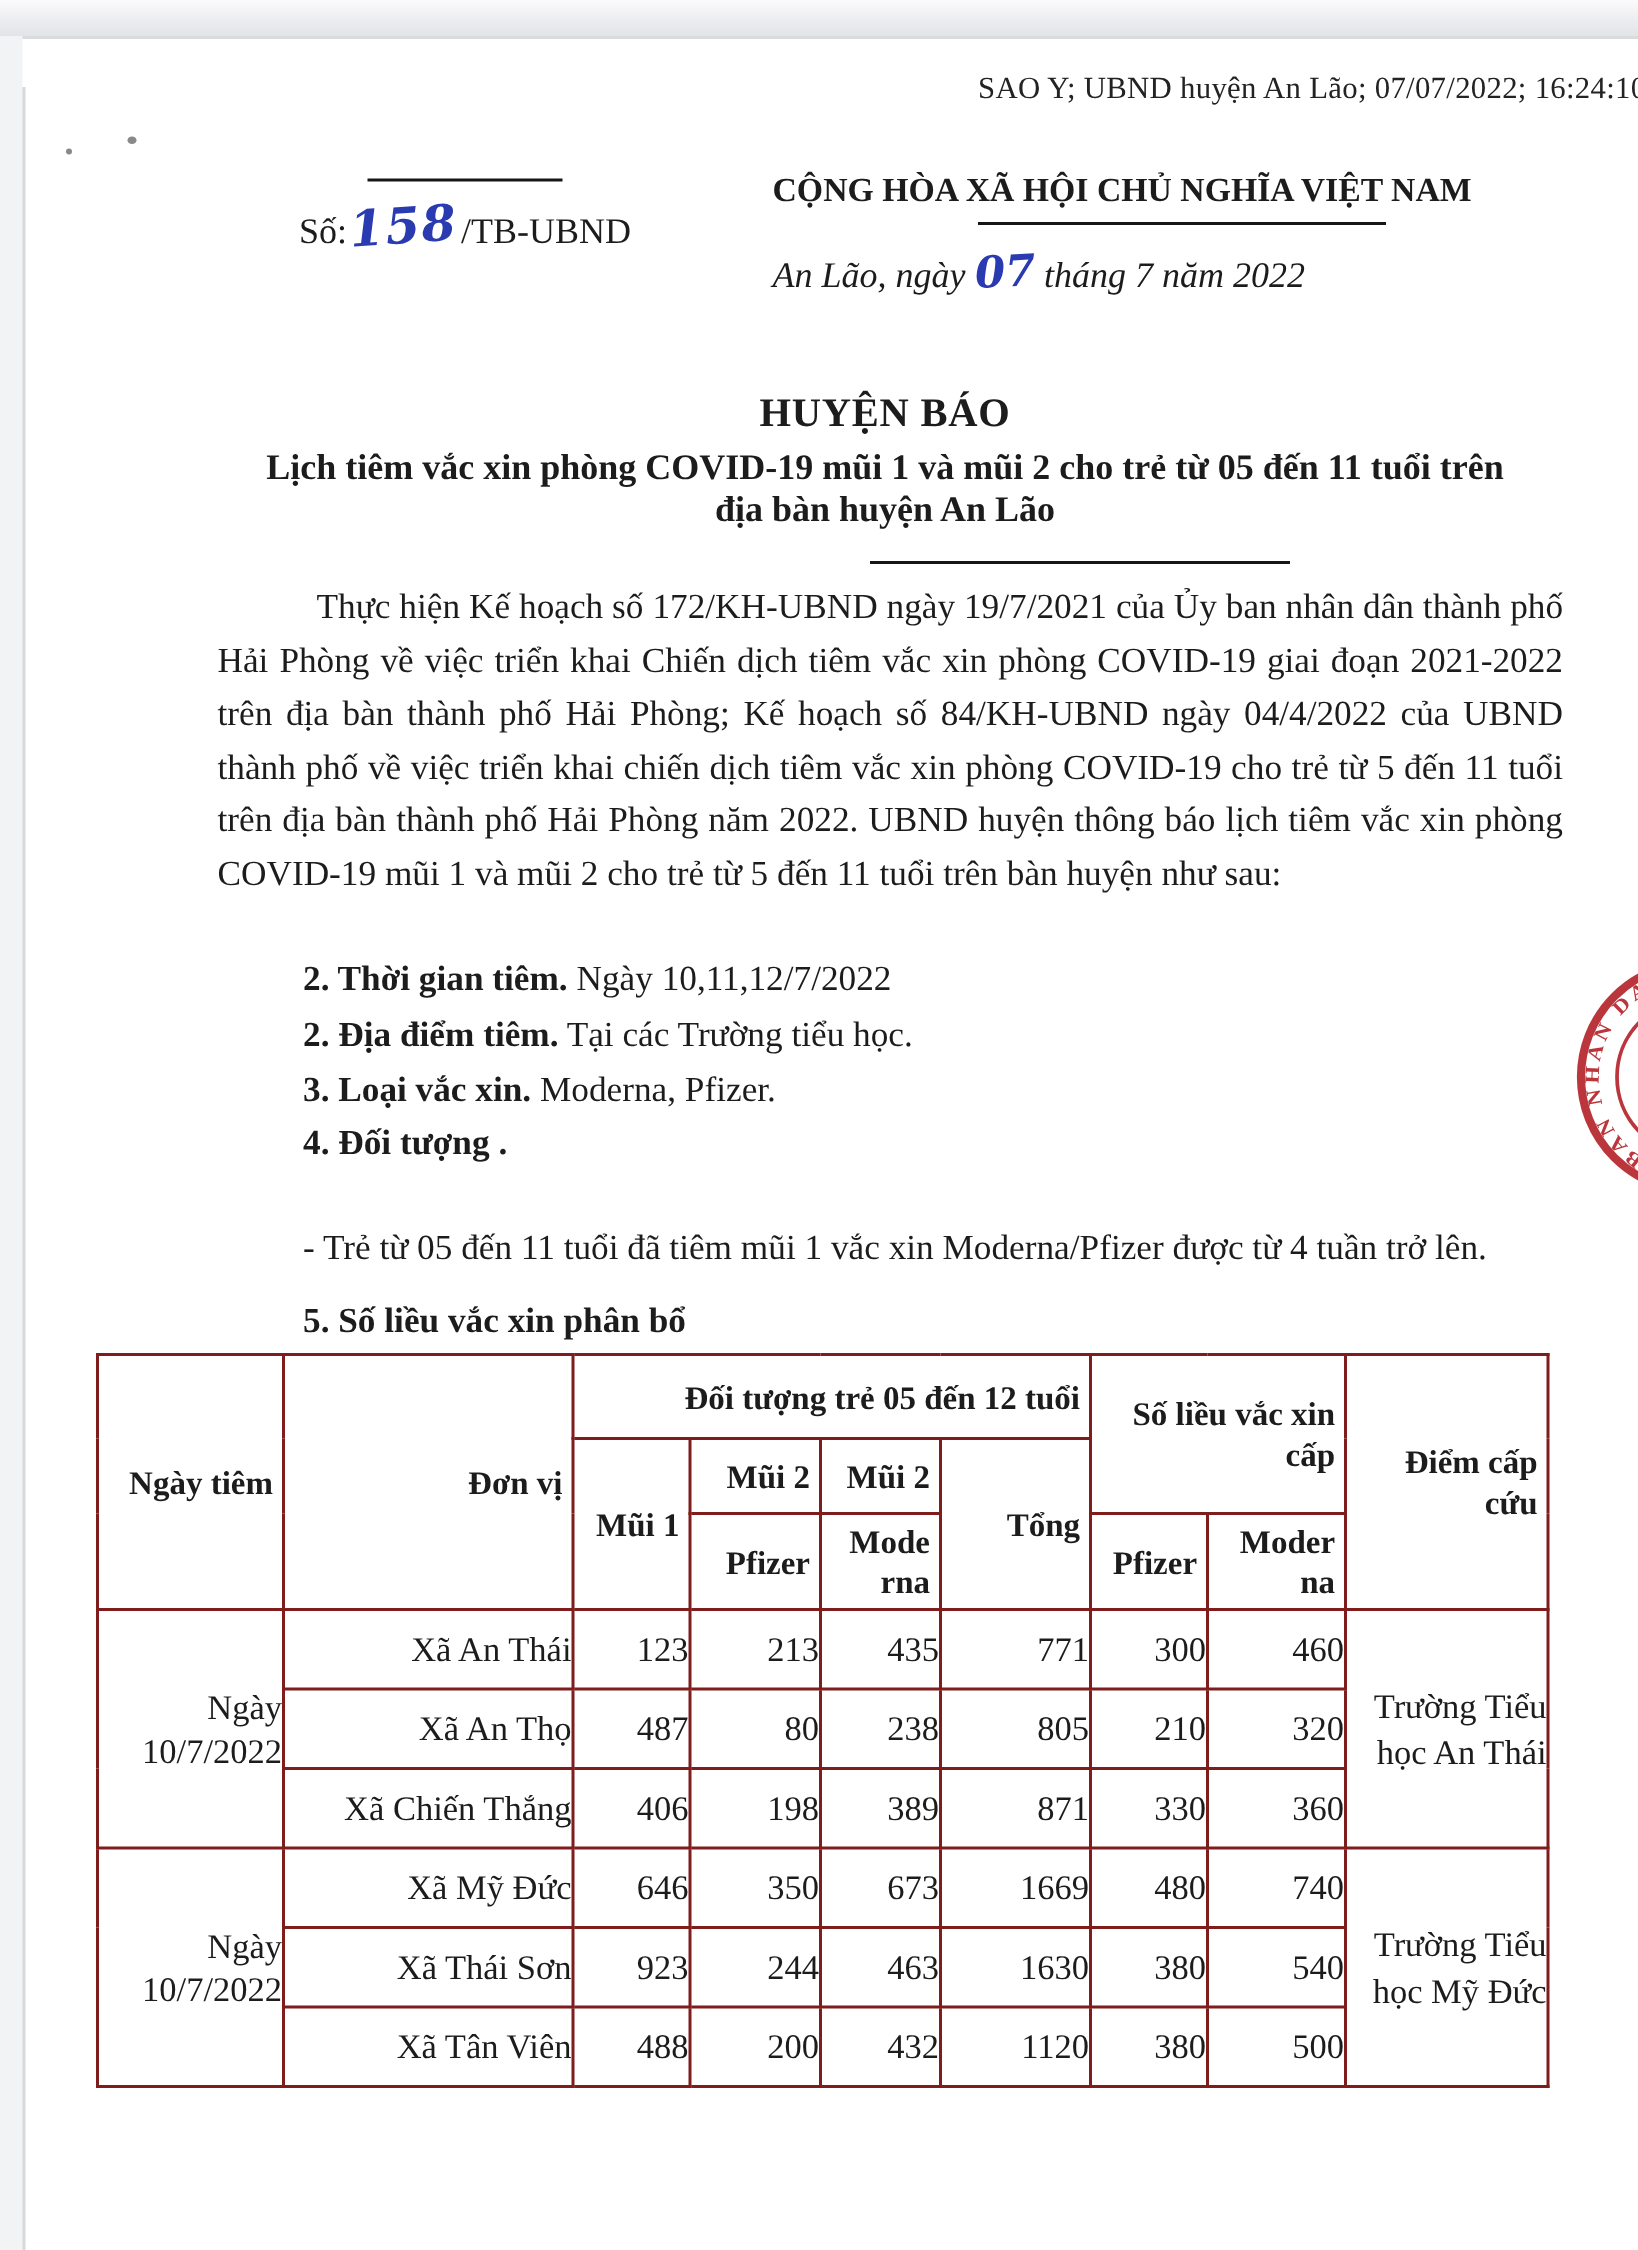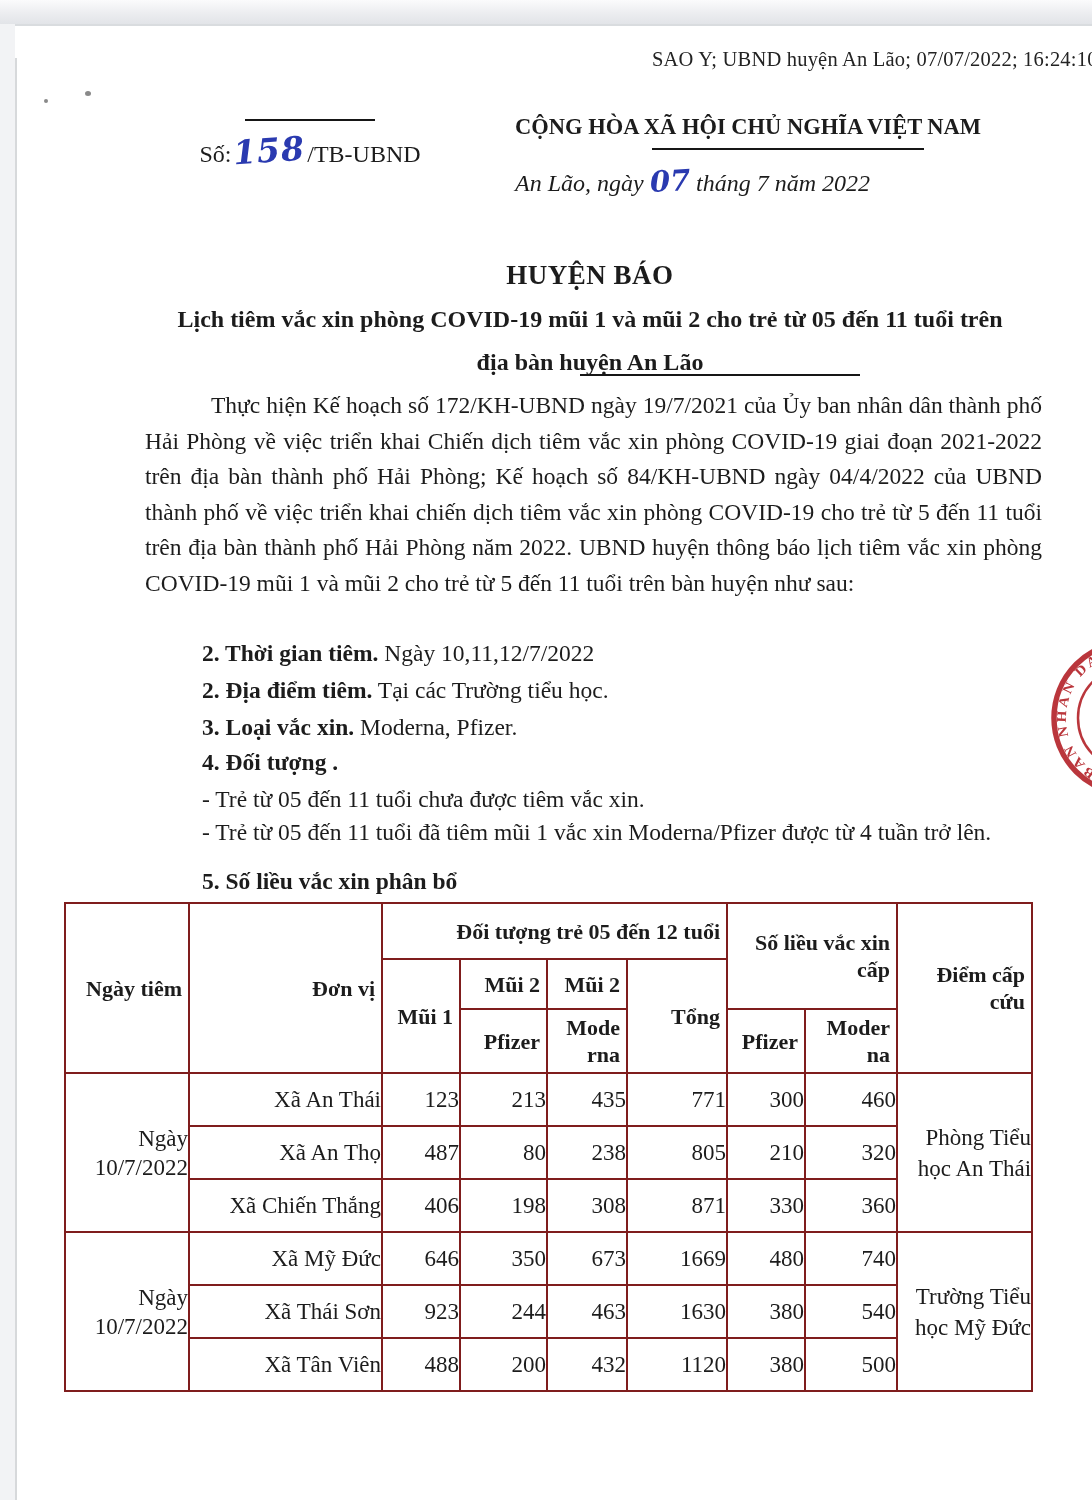--- a/index.html
+++ b/index.html
@@ -29,21 +29,21 @@
 
   .hdr-right{position:absolute;left:515px;top:114px;width:545px;text-align:left;}
   .hdr-right .l1{font-weight:bold;font-size:22.5px;}
   .hdr-right .l2{font-weight:bold;font-size:25px;margin-top:2px;}
   .rule-motto{width:272px;height:0;border-top:2px solid #161616;margin:8px auto 0 auto;}
   .date-line{margin-top:14px;font-style:italic;font-size:24px;}
 
   .title-kind{position:absolute;left:165px;top:260px;width:850px;text-align:center;
     font-weight:bold;font-size:27px;letter-spacing:.5px;}
   .title-subject{position:absolute;left:165px;top:298px;width:850px;text-align:center;
-    font-weight:bold;font-size:24px;line-height:43px;}
+    font-weight:bold;font-size:24px;line-height:28px;}
   .subject-rule{position:absolute;left:580px;top:374px;width:280px;height:0;border-top:2.5px solid #161616;}
 
   .para{position:absolute;left:145px;top:388px;width:897px;
     font-size:23.5px;line-height:35.5px;text-align:justify;text-indent:66px;}
 
   .item{position:absolute;left:145px;width:897px;font-size:23.5px;line-height:34px;padding-left:57px;box-sizing:border-box;}
   .item b{font-weight:bold;}
   .bullet2{padding-left:0;text-indent:57px;line-height:32px;}
   .item5{font-weight:bold;}
 
@@ -87,21 +87,20 @@
   <div class="title-kind">HUYỆN BÁO</div>
   <div class="title-subject">Lịch tiêm vắc xin phòng COVID-19 mũi 1 và mũi 2 cho trẻ từ 05 đến 11 tuổi trên địa bàn huyện An Lão</div>
   <div class="subject-rule"></div>
 
   <div class="para">Thực hiện Kế hoạch số 172/KH-UBND ngày 19/7/2021 của Ủy ban nhân dân thành phố Hải Phòng về việc triển khai Chiến dịch tiêm vắc xin phòng COVID-19 giai đoạn 2021-2022 trên địa bàn thành phố Hải Phòng; Kế hoạch số 84/KH-UBND ngày 04/4/2022 của UBND thành phố về việc triển khai chiến dịch tiêm vắc xin phòng COVID-19 cho trẻ từ 5 đến 11 tuổi trên địa bàn thành phố Hải Phòng năm 2022. UBND huyện thông báo lịch tiêm vắc xin phòng COVID-19 mũi 1 và mũi 2 cho trẻ từ 5 đến 11 tuổi trên bàn huyện như sau:</div>
 
   <div class="item" style="top:636px;"><b>2. Thời gian tiêm.</b><span> Ngày 10,11,12/7/2022</span></div>
   <div class="item" style="top:673px;"><b>2. Địa điểm tiêm.</b><span> Tại các Trường tiểu học.</span></div>
   <div class="item" style="top:710px;"><b>3. Loại vắc xin.</b><span> Moderna, Pfizer.</span></div>
   <div class="item" style="top:745px;"><b>4. Đối tượng .</b></div>
-  <div class="item" style="top:782px;">- Trẻ từ 05 đến 11 tuổi chưa được tiêm vắc xin.</div>
   <div class="item bullet2" style="top:816px;">- Trẻ từ 05 đến 11 tuổi đã tiêm mũi 1 vắc xin Moderna/Pfizer được từ 4 tuần trở lên.</div>
   <div class="item item5" style="top:864px;">5. Số liều vắc xin phân bổ</div>
 
   <table class="alloc">
     <colgroup>
       <col style="width:124px">
         <col style="width:193px">
         <col style="width:78px">
       <col style="width:87px">
         <col style="width:80px">
@@ -133,36 +132,36 @@
 
     <tr class="dr">
       <td rowspan="3" class="datecell">Ngày 10/7/2022</td>
       <td class="unit">Xã An Thái</td>
       <td>123</td>
       <td>213</td>
       <td>435</td>
       <td>771</td>
       <td>300</td>
       <td>460</td>
-      <td rowspan="3" class="point">Phòng Tiểu học An Thái</td>
+      <td rowspan="3" class="point">Trường Tiểu học An Thái</td>
     </tr>
     <tr class="dr">
       <td class="unit">Xã An Thọ</td>
       <td>487</td>
       <td>80</td>
       <td>238</td>
       <td>805</td>
       <td>210</td>
       <td>320</td>
     </tr>
     <tr class="dr">
       <td class="unit">Xã Chiến Thắng</td>
       <td>406</td>
       <td>198</td>
-      <td>308</td>
+      <td>389</td>
       <td>871</td>
       <td>330</td>
       <td>360</td>
     </tr>
 
     <tr class="dr">
       <td rowspan="3" class="datecell">Ngày 10/7/2022</td>
       <td class="unit">Xã Mỹ Đức</td>
       <td>646</td>
       <td>350</td>

